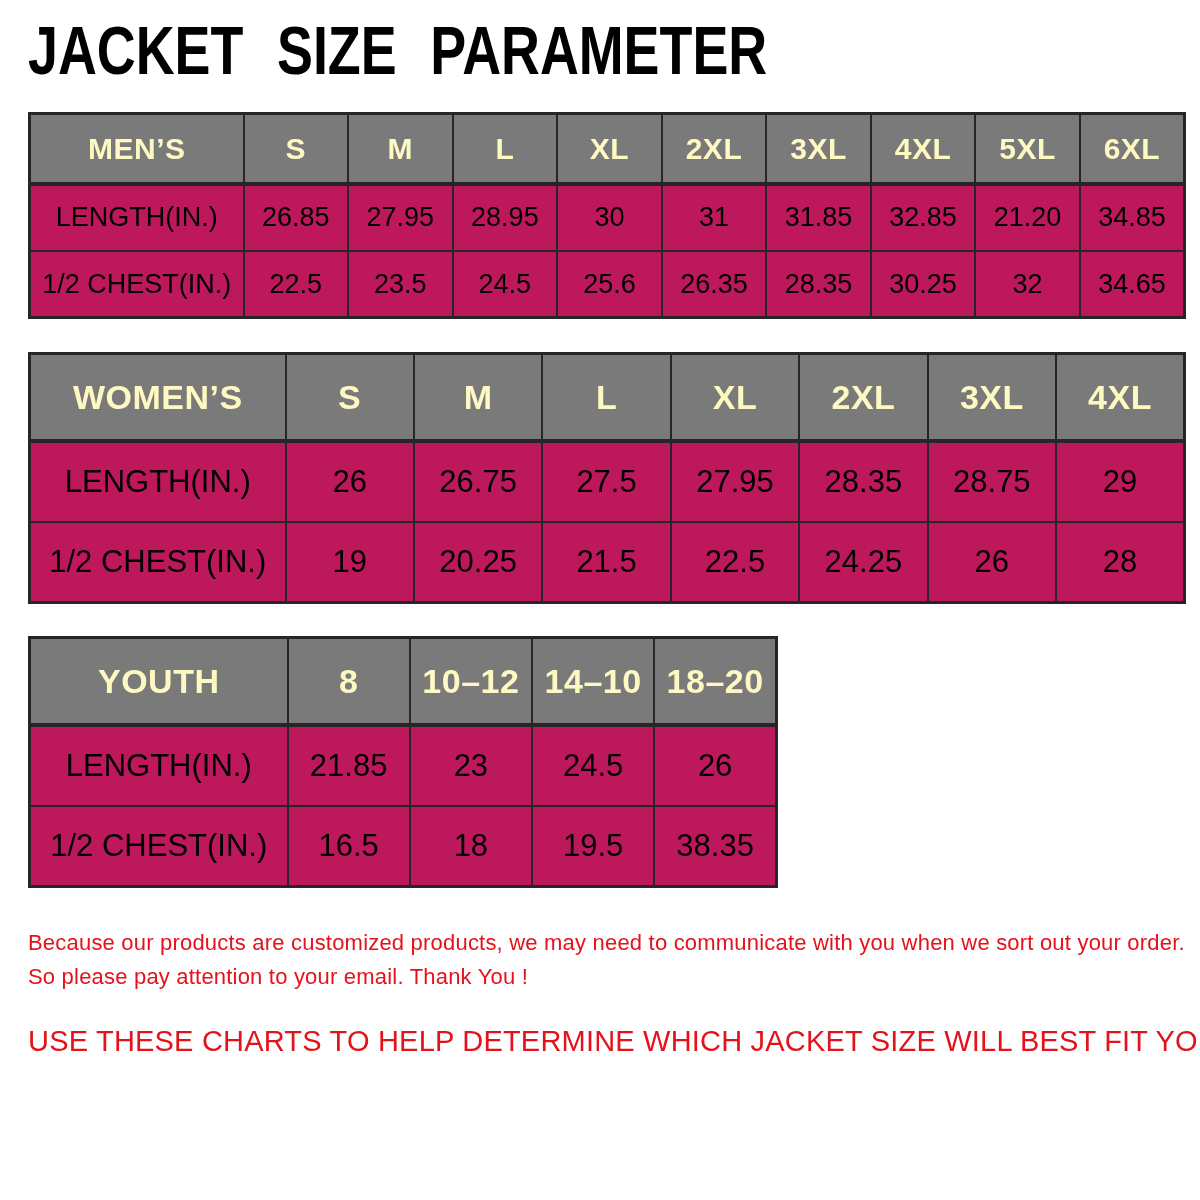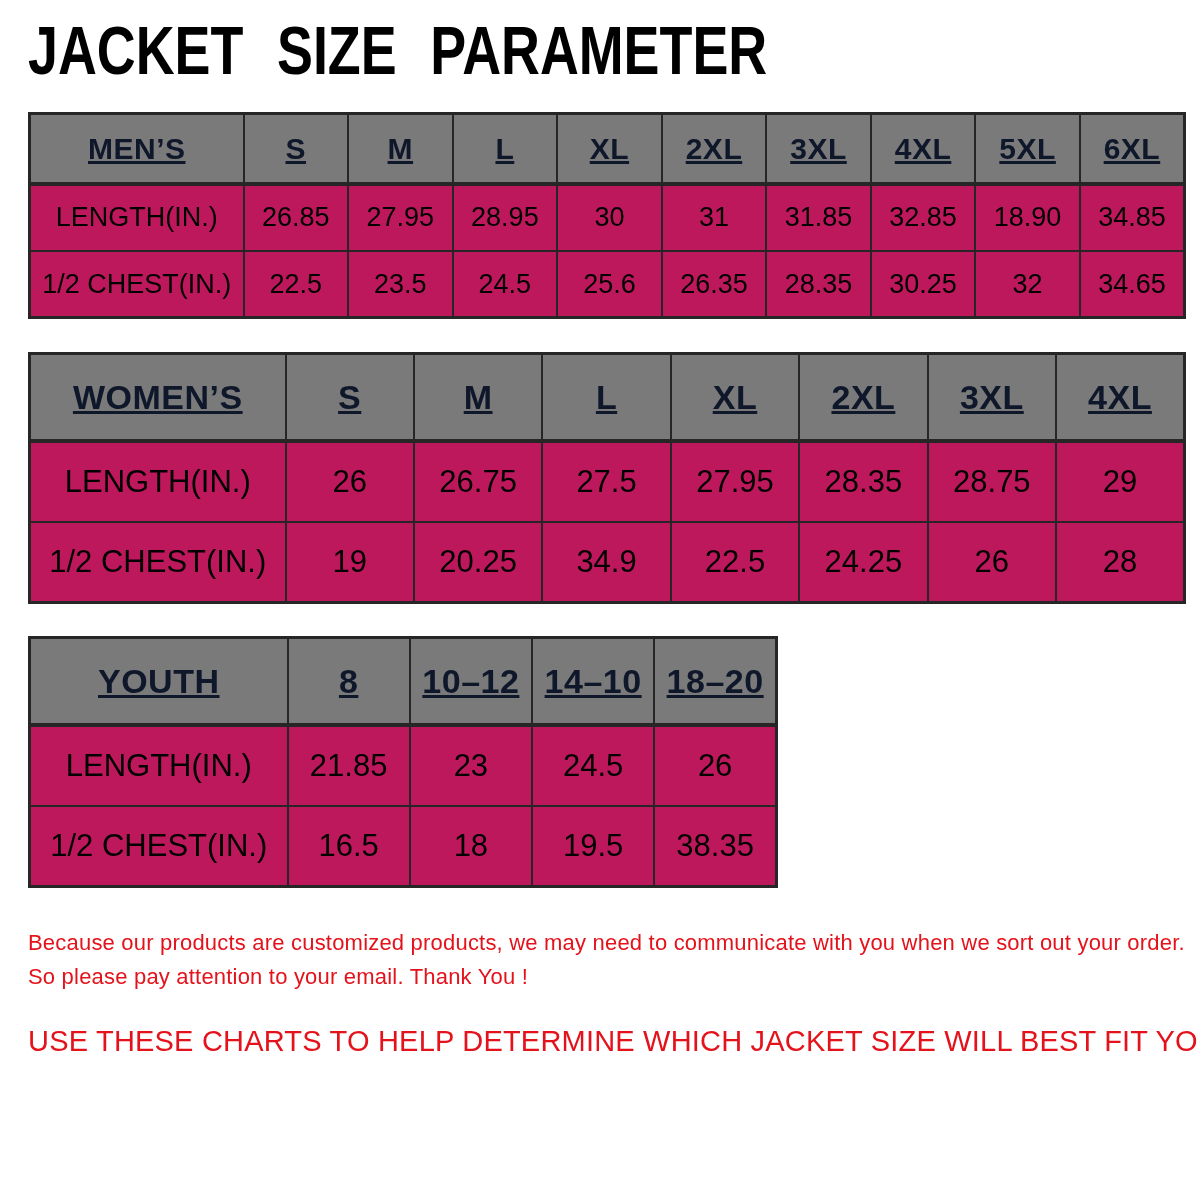--- a/index.html
+++ b/index.html
@@ -46,25 +46,24 @@
   }
   .size-table th, .size-table td{
     border:2px solid var(--border);
     text-align:center;
     vertical-align:middle;
     padding:0;
     overflow:hidden;
   }
   .size-table thead th{
     background:var(--header-bg);
-    color:#0f172a;
+    color:#fef9c3;
     font-weight:700;
     letter-spacing:0.5px;
     border-bottom:4px solid var(--border);
-    text-decoration:underline;
   }
   .size-table tbody td{ background:#be185d; font-weight:400; }
 
   .mens{ width:1158px; margin-top:26px; }
   .mens thead th{ height:70px; font-size:30px; }
   .mens tbody td{ height:67px; font-size:27px; }
   .mens th:first-child, .mens td:first-child{ width:214px; }
 
   .women{ width:1158px; margin-top:33px; }
   .women thead th{ height:87px; font-size:34px; }
@@ -118,21 +117,21 @@
       <tbody>
         <tr>
           <td>LENGTH(IN.)</td>
           <td>26.85</td>
           <td>27.95</td>
           <td>28.95</td>
           <td>30</td>
           <td>31</td>
           <td>31.85</td>
           <td>32.85</td>
-          <td>18.90</td>
+          <td>21.20</td>
           <td>34.85</td>
         </tr>
         <tr>
           <td>1/2 CHEST(IN.)</td>
           <td>22.5</td>
           <td>23.5</td>
           <td>24.5</td>
           <td>25.6</td>
           <td>26.35</td>
           <td>28.35</td>
@@ -164,21 +163,21 @@
           <td>27.5</td>
           <td>27.95</td>
           <td>28.35</td>
           <td>28.75</td>
           <td>29</td>
         </tr>
         <tr>
           <td>1/2 CHEST(IN.)</td>
           <td>19</td>
           <td>20.25</td>
-          <td>34.9</td>
+          <td>21.5</td>
           <td>22.5</td>
           <td>24.25</td>
           <td>26</td>
           <td>28</td>
         </tr>
       </tbody>
     </table>
 
   <table class="size-table youth">
       <thead>

